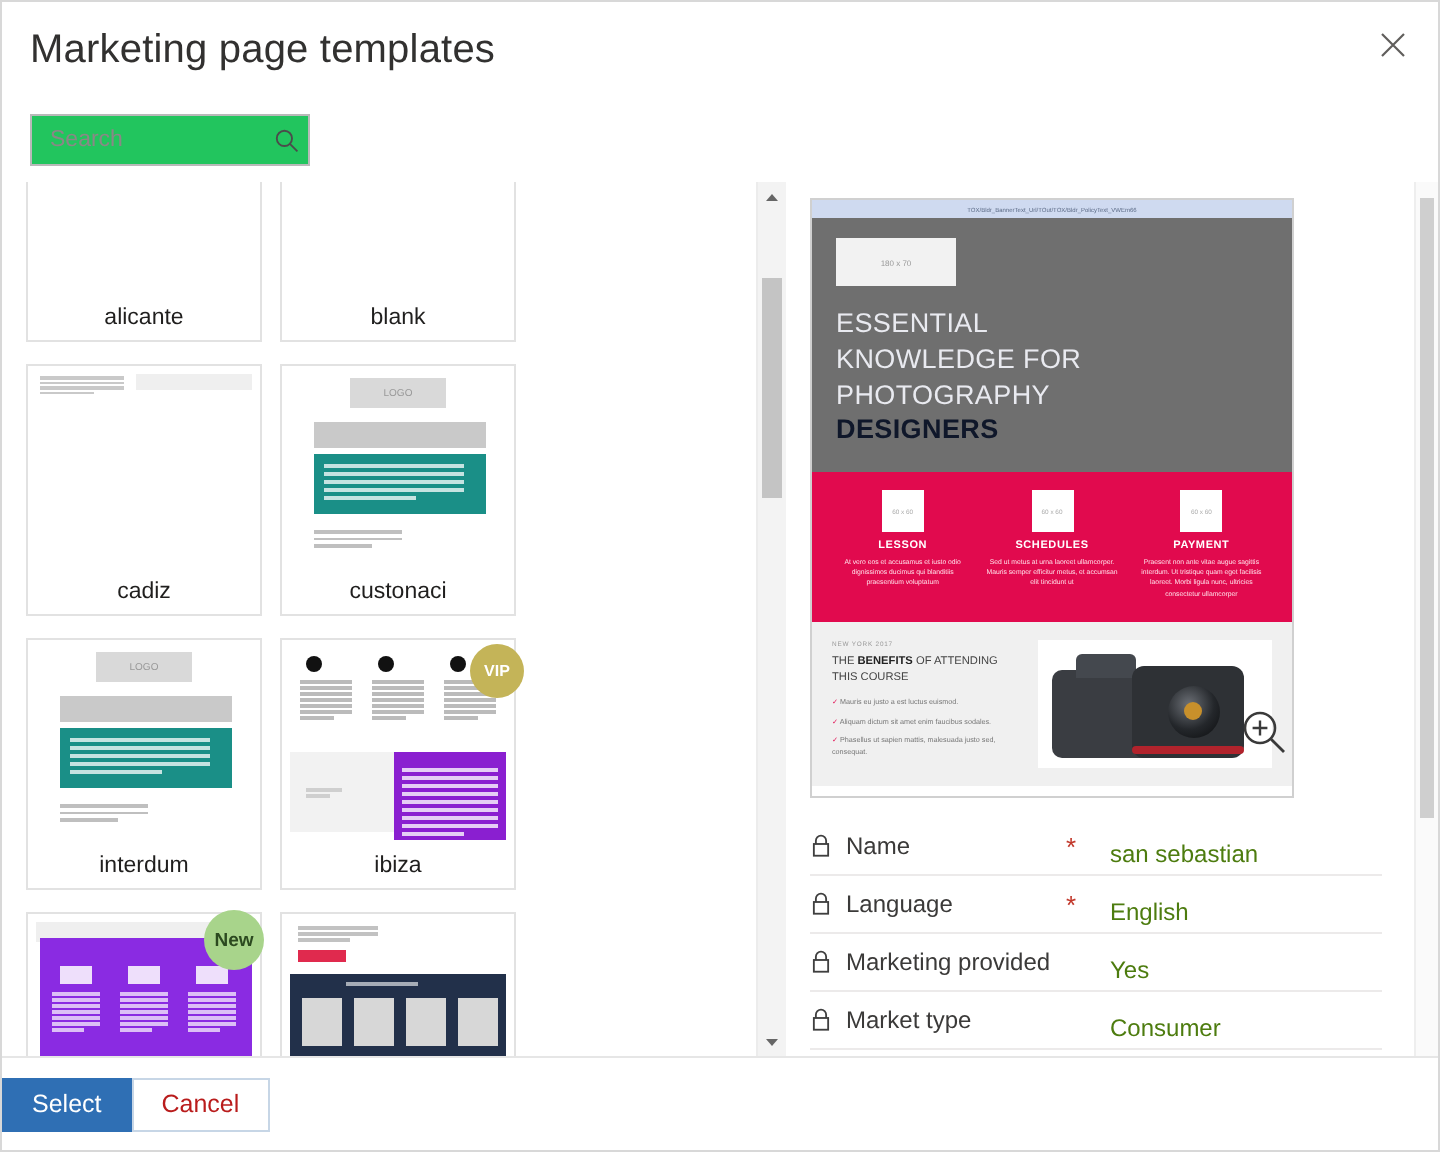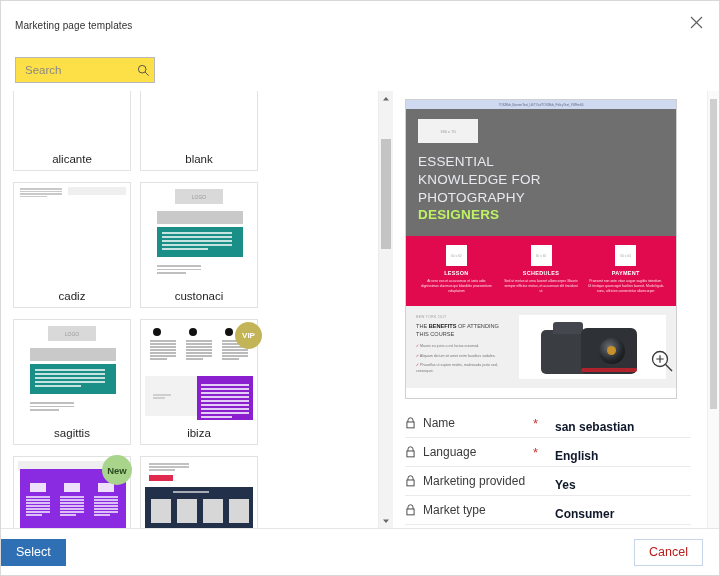--- a/index.html
+++ b/index.html
@@ -17,41 +17,41 @@
     display: flex; flex-direction: column;
   }
   
   .hdr {
     height: 48px; flex: 0 0 48px;
     display: flex; align-items: center;
     padding: 0 14px;
     position: relative;
   }
   .hdr-title {
-    font-size: 10px; color: #323130; font-weight: 400;
+    font-size: 20px; color: #323130; font-weight: 400;
     letter-spacing: .1px;
   }
   .close-btn {
     position: absolute; right: 8px; top: 6px;
     width: 30px; height: 30px;
     display: flex; align-items: center; justify-content: center;
     cursor: pointer; color: #605e5c;
   }
   .close-btn svg { display: block; }
   
   .toolbar {
     height: 42px; flex: 0 0 42px;
     display: flex; align-items: center;
     padding: 0 14px;
     position: relative;
   }
   .searchbox {
     width: 140px; height: 26px;
     border: 1px solid #b9b9b9;
-    background: #fde047;
+    background: #22c55e;
     display: flex; align-items: center;
     padding: 0 4px 0 9px;
   }
   .searchbox input {
     flex: 1 1 auto; border: 0; outline: none;
     font-size: 11.5px; color: #323130;
     font-family: "Liberation Sans", sans-serif;
     background: transparent; min-width: 0;
   }
   .searchbox input::placeholder { color: #8a8886; }
@@ -125,41 +125,41 @@
   .gthumb {
     position: absolute; left: 2px; right: 2px;
     top: 48px; height: 110px; background: #c4c4c4; cursor: pointer;
   }
   
   .preview {
     flex: 1 1 auto; position: relative; overflow: hidden;
     background: #fff; padding: 8px 14px 0 12px;
   }
   .pv-frame {
-    width: 272px; height: 300px; border: 1px solid #d0d0d0;
+    width: 242px; height: 300px; border: 1px solid #d0d0d0;
     position: relative; overflow: hidden; background: #fff;
   }
   .pv-browserbar {
     height: 9px; background: #cfdaf0;
     display: flex; align-items: center;
     font-size: 3px; color: #5c6b86; padding-left: 3px;
     position: relative;
   }
   .pv-url { position: absolute; left: 50%; transform: translateX(-50%); white-space: nowrap;}
   .pv-hero { background: #6f6f6f; padding: 10px 12px 12px 12px; }
   .pv-logo {
     width: 60px; height: 24px; background: #f2f2f2;
     display:flex;align-items:center;justify-content:center;
     font-size:4px;color:#999; margin-bottom: 10px;
   }
   .pv-h {
     font-size: 13.5px; color: #e9eaf0; line-height: 1.32;
     font-family: "Liberation Sans", sans-serif; letter-spacing: .2px;
   }
-  .pv-h b { color: #bef264; }
+  .pv-h b { color: #0f172a; }
   .pv-pink { background: #e10a4e; padding: 9px 8px 11px 8px; display: flex; }
   .pv-col { flex: 1 1 0; text-align: center; padding: 0 4px; }
   .pv-sq {
     width: 21px; height: 21px; background: #fff; margin: 0 auto 4px auto;
     display:flex;align-items:center;justify-content:center;
     font-size:3.2px;color:#aaa;
   }
   .pv-col-t { font-size: 5.5px; font-weight: bold; color: #fff; letter-spacing:.3px; margin-bottom: 3px; }
   .pv-col-b { font-size: 3.4px; color: #ffdfe8; line-height: 1.5; }
   .pv-low { background: #f0f0f0; padding: 9px 10px; display: flex; gap: 8px; }
@@ -185,33 +185,33 @@
   
   .props { margin-top: 10px; width: 286px; }
   .prow {
     height: 29px; display: flex; align-items: center;
     border-bottom: 1px solid #eceaea;
   }
   .prow:last-child { border-bottom: 0; }
   .plock { flex: 0 0 18px; color: #3f3f3f; display:flex; align-items:center;}
   .plabel { flex: 0 0 110px; font-size: 12px; color: #3b3a39; }
   .preq { flex: 0 0 18px; color: #c2392c; font-size: 13px; line-height: 1; }
-  .pval { flex: 1 1 auto; font-size: 12px; color: #0f172a; padding-left: 4px; padding-top: 7px; font-weight: bold;}
+  .pval { flex: 1 1 auto; font-size: 12px; color: #4d7c0f; padding-left: 4px; padding-top: 7px;}
   
   .pscroll {
     position: absolute; right: 0; top: 0; bottom: 0; width: 12px;
     background: #fafafa; border-left: 1px solid #eee;
   }
   .pthumb { position: absolute; left:2px; right:2px; top: 8px; height: 310px; background:#cfcfcf;}
   
   .footer {
     flex: 0 0 47px; height: 47px;
     border-top: 1px solid #e6e6e6;
-    display: flex; align-items: center; justify-content: space-between;
-    gap: 10px; padding-right: 16px; background: #fff;
+    display: flex; align-items: center; justify-content: flex-start;
+    padding-right: 16px; background: #fff;
   }
   .btn {
     height: 27px; min-width: 58px; padding: 0 14px;
     font-size: 12.5px; cursor: pointer;
     font-family: "Liberation Sans", sans-serif;
   }
   .btn.primary { background: #2f6fb4; color: #fff; border: 1px solid #2f6fb4; }
   .btn.ghost { background: #fff; color: #b91c1c; border: 1px solid #c7d6e6; }
 </style>
 </head>
@@ -285,21 +285,21 @@
               <div class="tl" style="top:40px;left:12px;width:86px;height:30px;background:#1a8f87;"></div>
               <div class="tl" style="top:45px;left:17px;width:70px;height:1.5px;background:rgba(255,255,255,.75)"></div>
               <div class="tl" style="top:49px;left:17px;width:70px;height:1.5px;background:rgba(255,255,255,.75)"></div>
               <div class="tl" style="top:53px;left:17px;width:70px;height:1.5px;background:rgba(255,255,255,.75)"></div>
               <div class="tl" style="top:57px;left:17px;width:70px;height:1.5px;background:rgba(255,255,255,.75)"></div>
               <div class="tl" style="top:61px;left:17px;width:45.5px;height:1.5px;background:rgba(255,255,255,.75)"></div>
               <div class="tl" style="top:78px;left:12px;width:44px;height:1.5px;background:rgba(0,0,0,.25)"></div>
               <div class="tl" style="top:81.5px;left:12px;width:44px;height:1.5px;background:rgba(0,0,0,.25)"></div>
               <div class="tl" style="top:85px;left:12px;width:28.6px;height:1.5px;background:rgba(0,0,0,.25)"></div>
             </div>
-            <div class="cap">sagittis</div>
+            <div class="cap">interdum</div>
           </div>
           <div class="card">
             <div class="thumb">
               <div class="tl" style="top:4px;left:8px;width:8px;height:8px;border-radius:50%;background:#111"></div>
               <div class="tl" style="top:4px;left:44px;width:8px;height:8px;border-radius:50%;background:#111"></div>
               <div class="tl" style="top:4px;left:80px;width:8px;height:8px;border-radius:50%;background:#111"></div>
               <div class="tl" style="top:16px;left:5px;width:26px;height:1.5px;background:#bbb"></div>
               <div class="tl" style="top:19px;left:5px;width:26px;height:1.5px;background:#bbb"></div>
               <div class="tl" style="top:22px;left:5px;width:26px;height:1.5px;background:#bbb"></div>
               <div class="tl" style="top:25px;left:5px;width:26px;height:1.5px;background:#bbb"></div>

